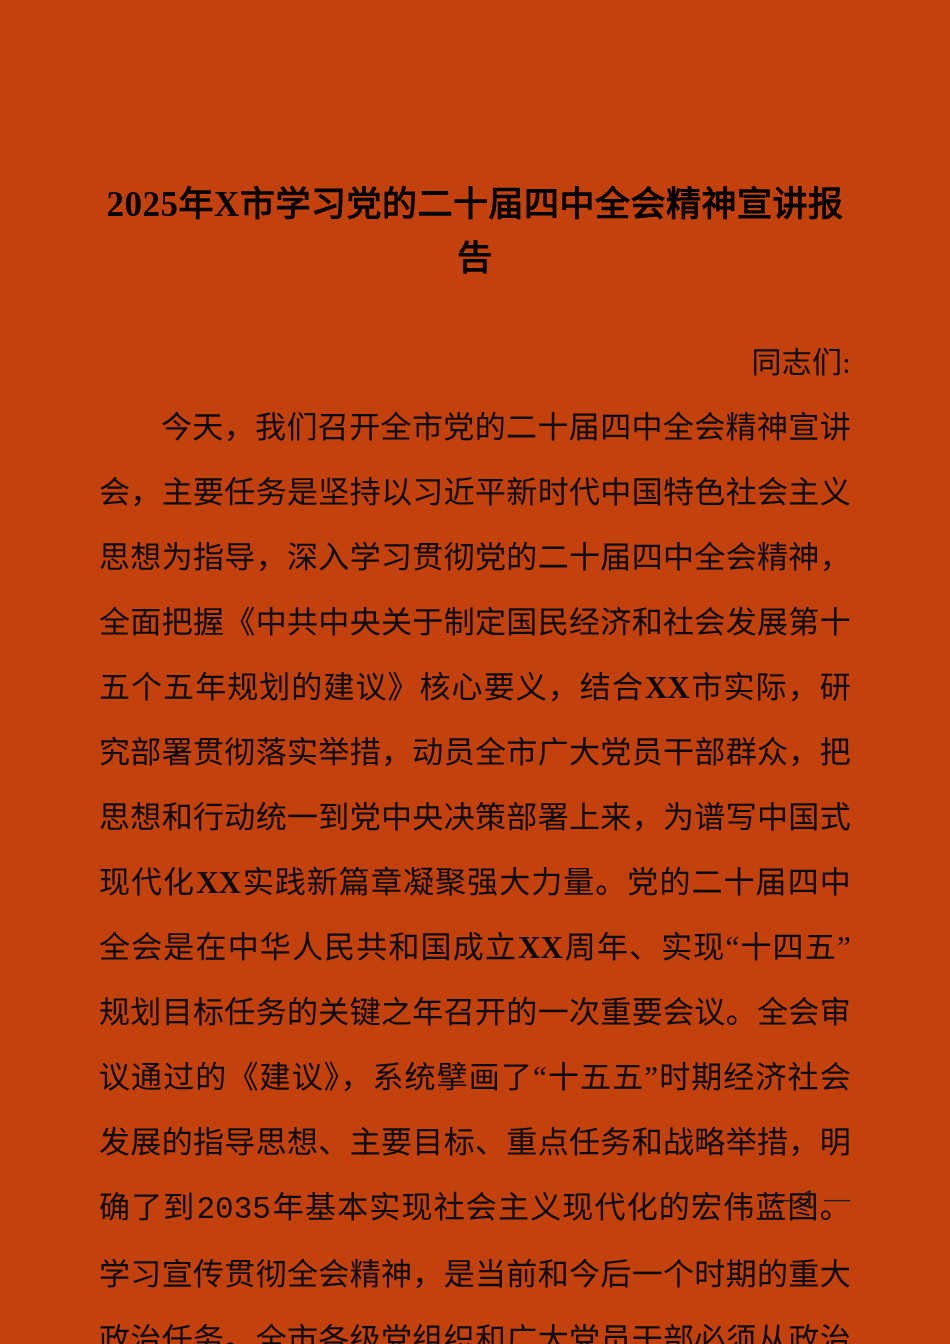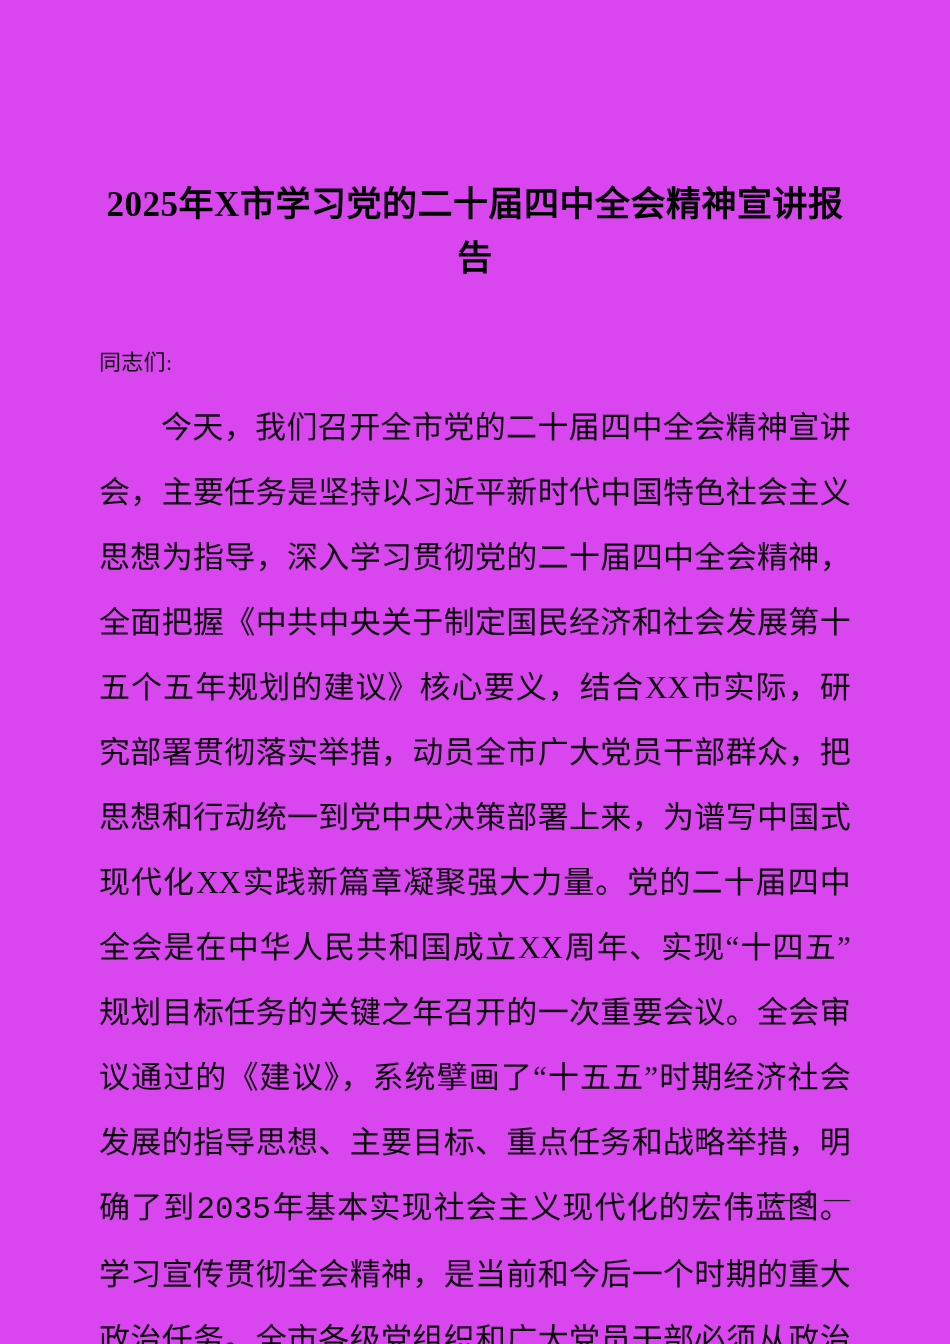--- a/index.html
+++ b/index.html
@@ -7,21 +7,21 @@
     margin: 0;
     padding: 0;
     background: #ffffff;
   }
 
   .page {
     position: relative;
     width: 950px;
     height: 1344px;
     margin: 0 auto;
-    background: #d946ef;
+    background: #c2410c;
     overflow: hidden;
     box-sizing: border-box;
   }
 
   
   .content {
     position: absolute;
     left: 99px;
     top: 0;
     width: 752px;
@@ -49,24 +49,24 @@
   .body-block {
     position: absolute;
     top: 330px;
     left: 0;
     width: 752px;
   }
 
   .salutation {
     margin: 0 0 0 0;
     font-family: "Liberation Serif", "DejaVu Serif", serif;
-    font-size: 22px;
+    font-size: 30px;
     line-height: 65px;
     color: #0a0a0a;
-    text-align: left;
+    text-align: right;
     letter-spacing: 0.3px;
   }
 
   .para {
     margin: 0;
     font-family: "Liberation Serif", "DejaVu Serif", serif;
     font-size: 31px;
     line-height: 65px;
     color: #0a0a0a;
     text-align: justify;
@@ -80,21 +80,21 @@
   
   .num {
     font-family: Liberation Mono, monospace;
     font-weight: 400;
     letter-spacing: 0;
     padding: 0 1px;
   }
 
   .ph {
     font-family: "Liberation Serif", "DejaVu Serif", serif;
-    font-weight: 400;
+    font-weight: 700;
     letter-spacing: 0;
     padding: 0 1px;
   }
 
   
   .page-footer {
     position: absolute;
     top: 1182px;
     left: 99px;
     width: 752px;

